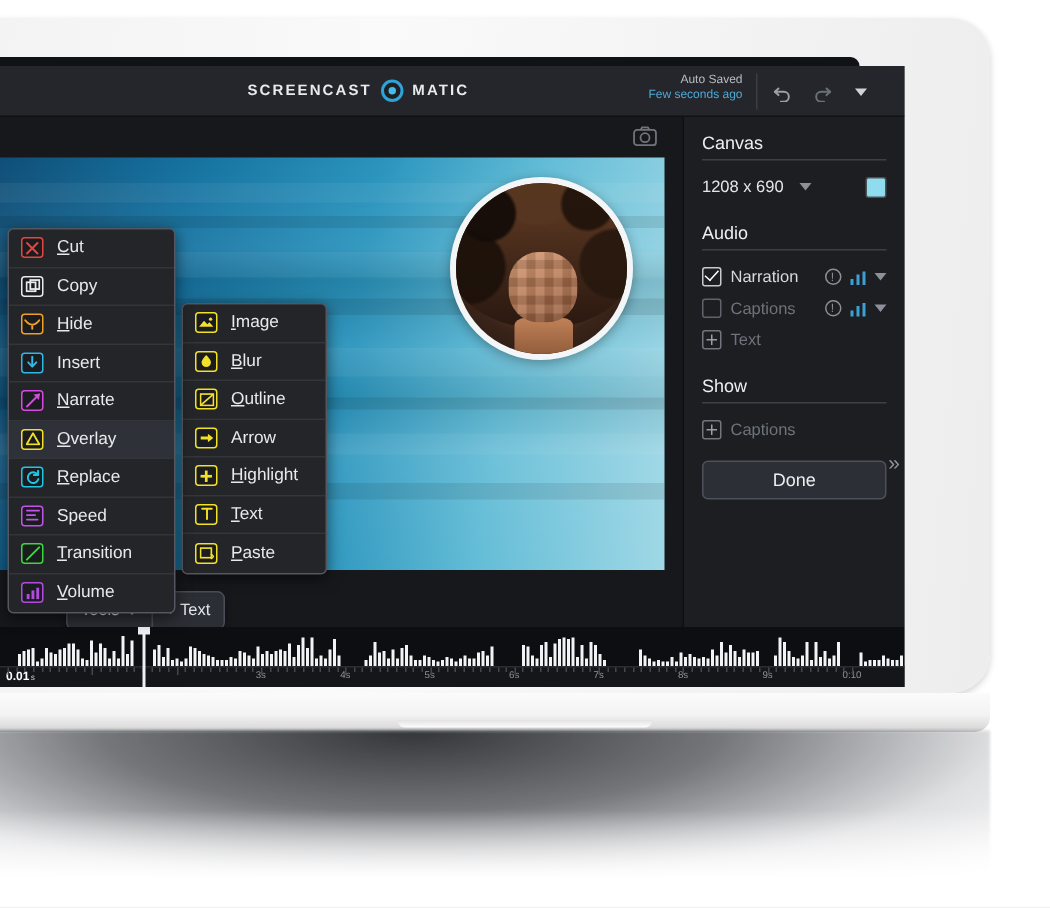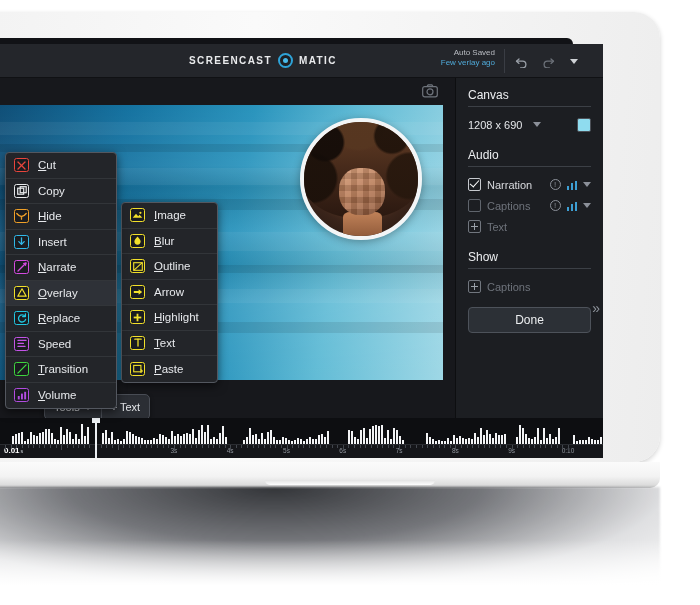--- a/index.html
+++ b/index.html
@@ -71,21 +71,21 @@
   #app-topbar {
     position: absolute; left: 0; top: 0;
     width: 603px; height: 34px;
     background: #24262b;
     border-bottom: 1px solid #101114;
   }
   #brand-logo {
     position: absolute; left: 165px; top: 9px;
     display: flex; align-items: center; gap: 6px;
     color: #e9eaec;
-    font-size: 10px; font-weight: bold; letter-spacing: 1.4px; margin-left: 24px;
+    font-size: 10px; font-weight: bold; letter-spacing: 1.4px;
   }
   #brand-dot {
     width: 15px; height: 15px; border-radius: 50%;
     border: 2px solid #2ea3d8;
     background: #1d1f23;
     display: flex; align-items: center; justify-content: center;
   }
   #brand-dot i {
     width: 5px; height: 5px; border-radius: 50%; background: #49b9e8; display: block;
   }
@@ -385,21 +385,21 @@
       <div id="brand-logo">
         <span>SCREENCAST</span>
         <span id="brand-dot">
             <i></i>
           </span>
         <span>MATIC</span>
       </div>
 
       <div id="autosave-block">
         <div id="autosave-title">Auto Saved</div>
-        <div id="autosave-sub">Few verlay ago</div>
+        <div id="autosave-sub">Few seconds ago</div>
       </div>
       <div id="topbar-divider"></div>
 
       <div class="topbar-btn" id="undo-button">
         <svg width="14" height="13" viewBox="0 0 14 13">
           <path d="M4 4 L1.5 6.2 L4 8.4" fill="none" stroke="#9aa0a8" stroke-width="1.3" stroke-linecap="round" stroke-linejoin="round"></path>
           <path d="M1.8 6.2 H7.6 a3.3 3.3 0 0 1 0 6.6 H5.6" fill="none" stroke="#9aa0a8" stroke-width="1.3" stroke-linecap="round"></path>
         </svg>
       </div>
       <div class="topbar-btn" id="redo-button">

